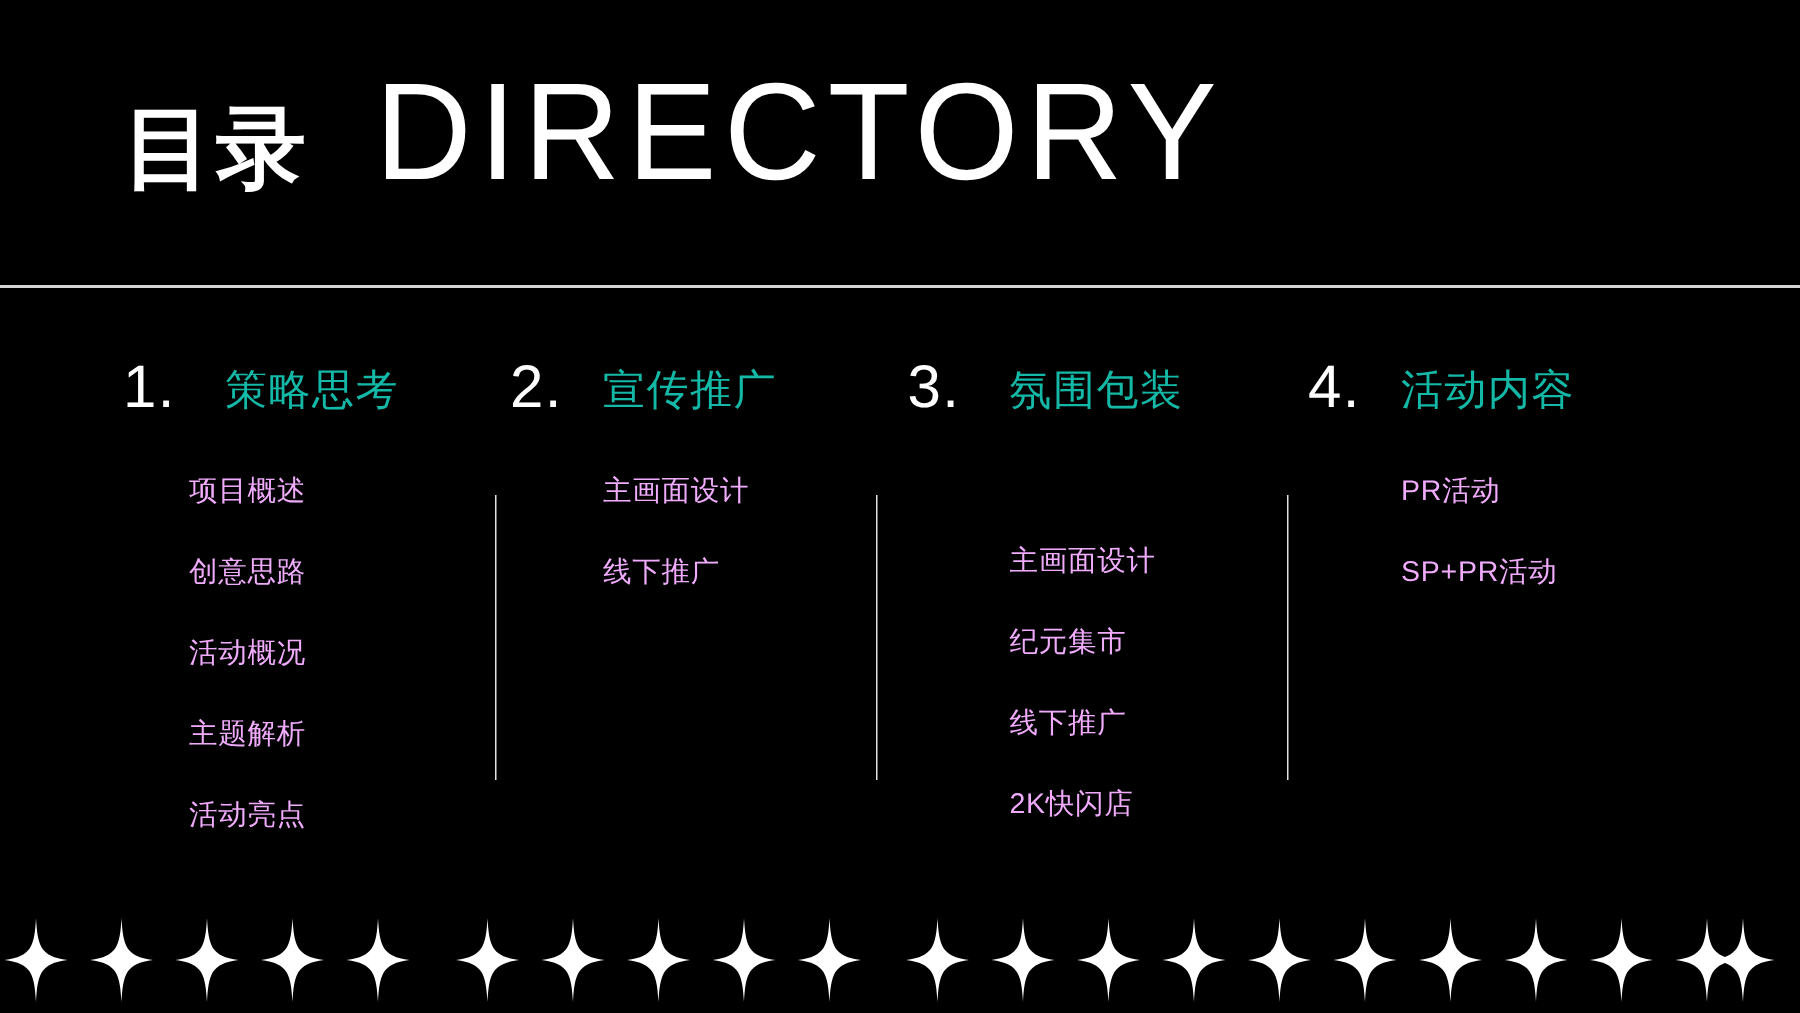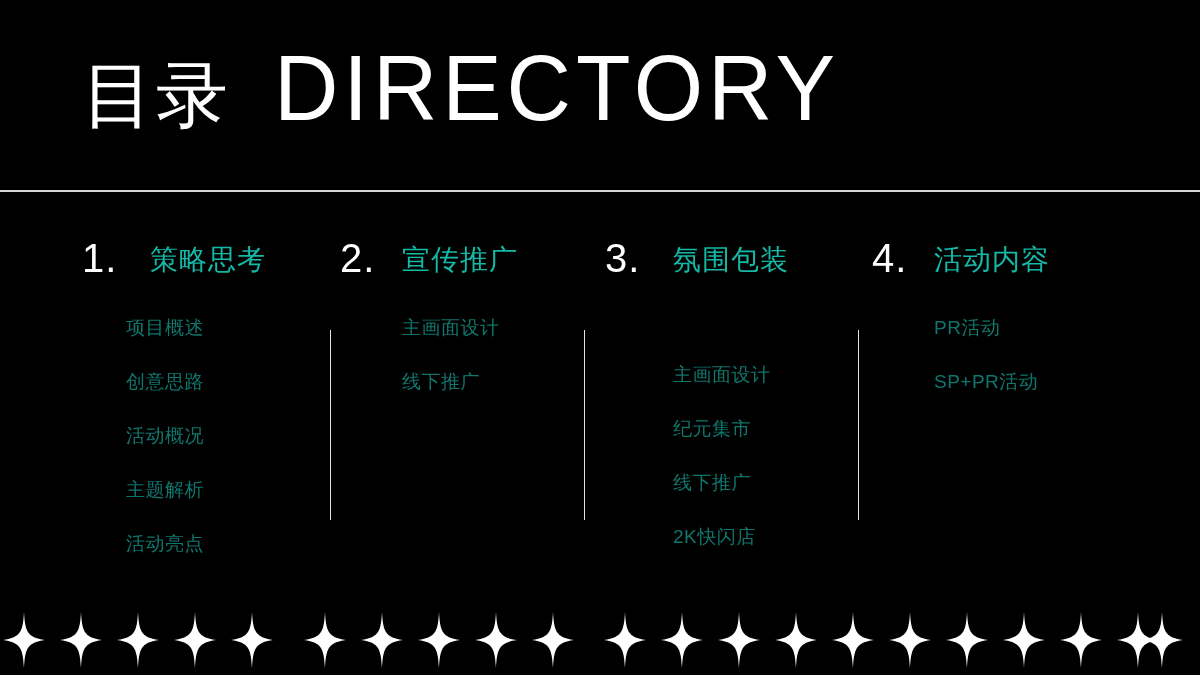--- a/index.html
+++ b/index.html
@@ -23,23 +23,23 @@
   
   .title-row {
     position: absolute;
     left: 82px;
     top: 42px;
     display: flex;
     align-items: baseline;
     white-space: nowrap;
   }
   .title-cn {
-    font-size: 72px;
+    font-size: 60px;
     line-height: 1;
-    font-weight: 400;
+    font-weight: 700;
     letter-spacing: 2px;
     color: #ffffff;
   }
   .title-en {
     font-size: 92px;
     line-height: 1;
     font-weight: 300;
     letter-spacing: 5px;
     margin-left: 44px;
     color: #ffffff;
@@ -112,21 +112,21 @@
   }
   .col-1 .col-items { left: 44px; }
   .col-2 .col-items { left: 62px; }
   .col-3 .col-items { left: 68px; margin-top: 47px; }
   .col-4 .col-items { left: 62px; }
 
   .col-item {
     font-size: 19px;
     font-weight: 400;
     line-height: 1;
-    color: #0f766e;
+    color: #f0abfc;
     margin-bottom: 35px;
     white-space: nowrap;
     letter-spacing: 0.5px;
   }
 
   
   .vrule {
     position: absolute;
     top: 330px;
     width: 1px;

